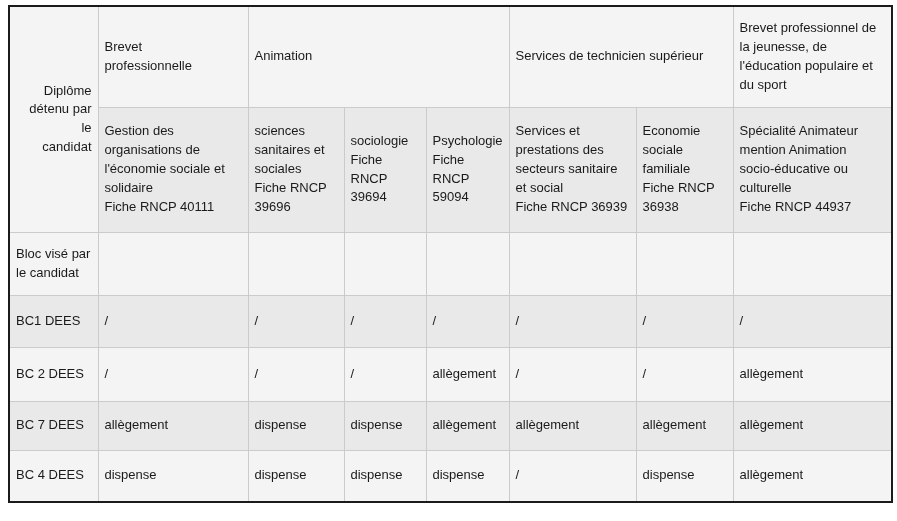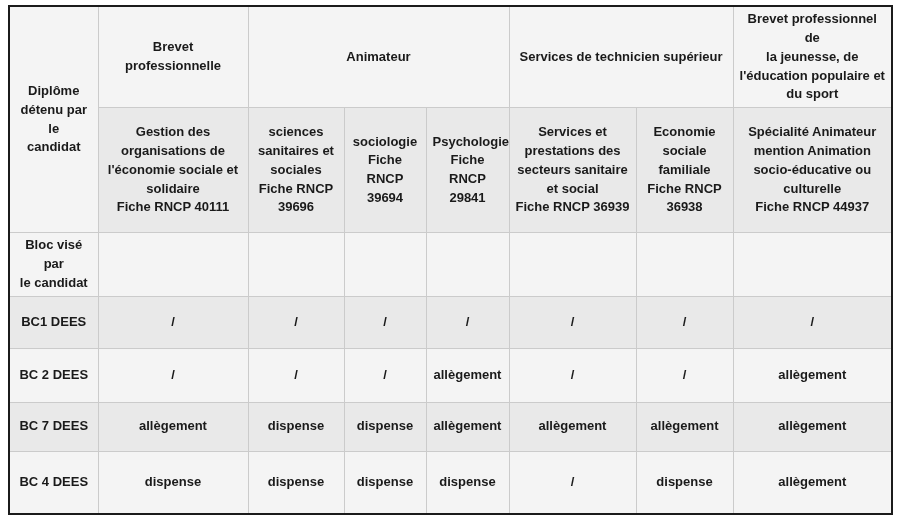--- a/index.html
+++ b/index.html
@@ -22,39 +22,38 @@
     top: 5px;
     border-collapse: collapse;
     table-layout: fixed;
     width: 883px;
     border: 2px solid #1b1b1b;
   }
   table.equiv td {
     border: 1px solid #cbcbcb;
     padding: 3px 6px;
     font-size: 13px;
-    font-weight: 700;
+    font-weight: 400;
     line-height: 1.45;
     color: #1a1a1a;
-    text-align: center;
     vertical-align: middle;
     white-space: pre-line;
     overflow: hidden;
   }
   .bg-light { background: #f4f4f4; }
   .bg-dark  { background: #e9e9e9; }
   td.corner-cell { text-align: right; }
   td.bloc-label  { text-align: left; }
   tr.r-group  { height: 101px; }
   tr.r-cols   { height: 125px; margin-left: 8px; }
   tr.r-bloc   { height: 63px; }
   tr.r-bc1    { height: 52px; }
   tr.r-bc2    { height: 54px; }
   tr.r-bc3    { height: 49px; }
-  tr.r-bc4    { height: 63px; }
+  tr.r-bc4    { height: 52px; }
 </style>
 </head>
 <body>
 
 <div class="page">
   <table class="equiv">
     <colgroup>
       <col style="width:89px">
       <col style="width:150px">
       <col style="width:96px">
@@ -64,21 +63,21 @@
       <col style="width:97px">
       <col style="width:159px">
     </colgroup>
     <tbody>
       <tr class="r-group">
         <td rowspan="2" class="bg-light corner-cell">Diplôme
 détenu par le
 candidat</td>
         <td class="bg-light">Brevet
 professionnelle</td>
-        <td colspan="3" class="bg-light">Animateur</td>
+        <td colspan="3" class="bg-light">Animation</td>
         <td colspan="2" class="bg-light">Services de technicien supérieur</td>
         <td class="bg-light">Brevet professionnel de
 la jeunesse, de
 l'éducation populaire et
 du sport</td>
       </tr>
       <tr class="r-cols">
         <td class="bg-dark">Gestion des
 organisations de
 l'économie sociale et
@@ -88,21 +87,21 @@
 sanitaires et
 sociales
 Fiche RNCP
 39696</td>
         <td class="bg-dark">sociologie
 Fiche RNCP
 39694</td>
         <td class="bg-dark">Psychologie
 Fiche
 RNCP
-29841</td>
+59094</td>
         <td class="bg-dark">Services et
 prestations des
 secteurs sanitaire
 et social
 Fiche RNCP 36939</td>
         <td class="bg-dark">Economie
 sociale
 familiale
 Fiche RNCP
 36938</td>

